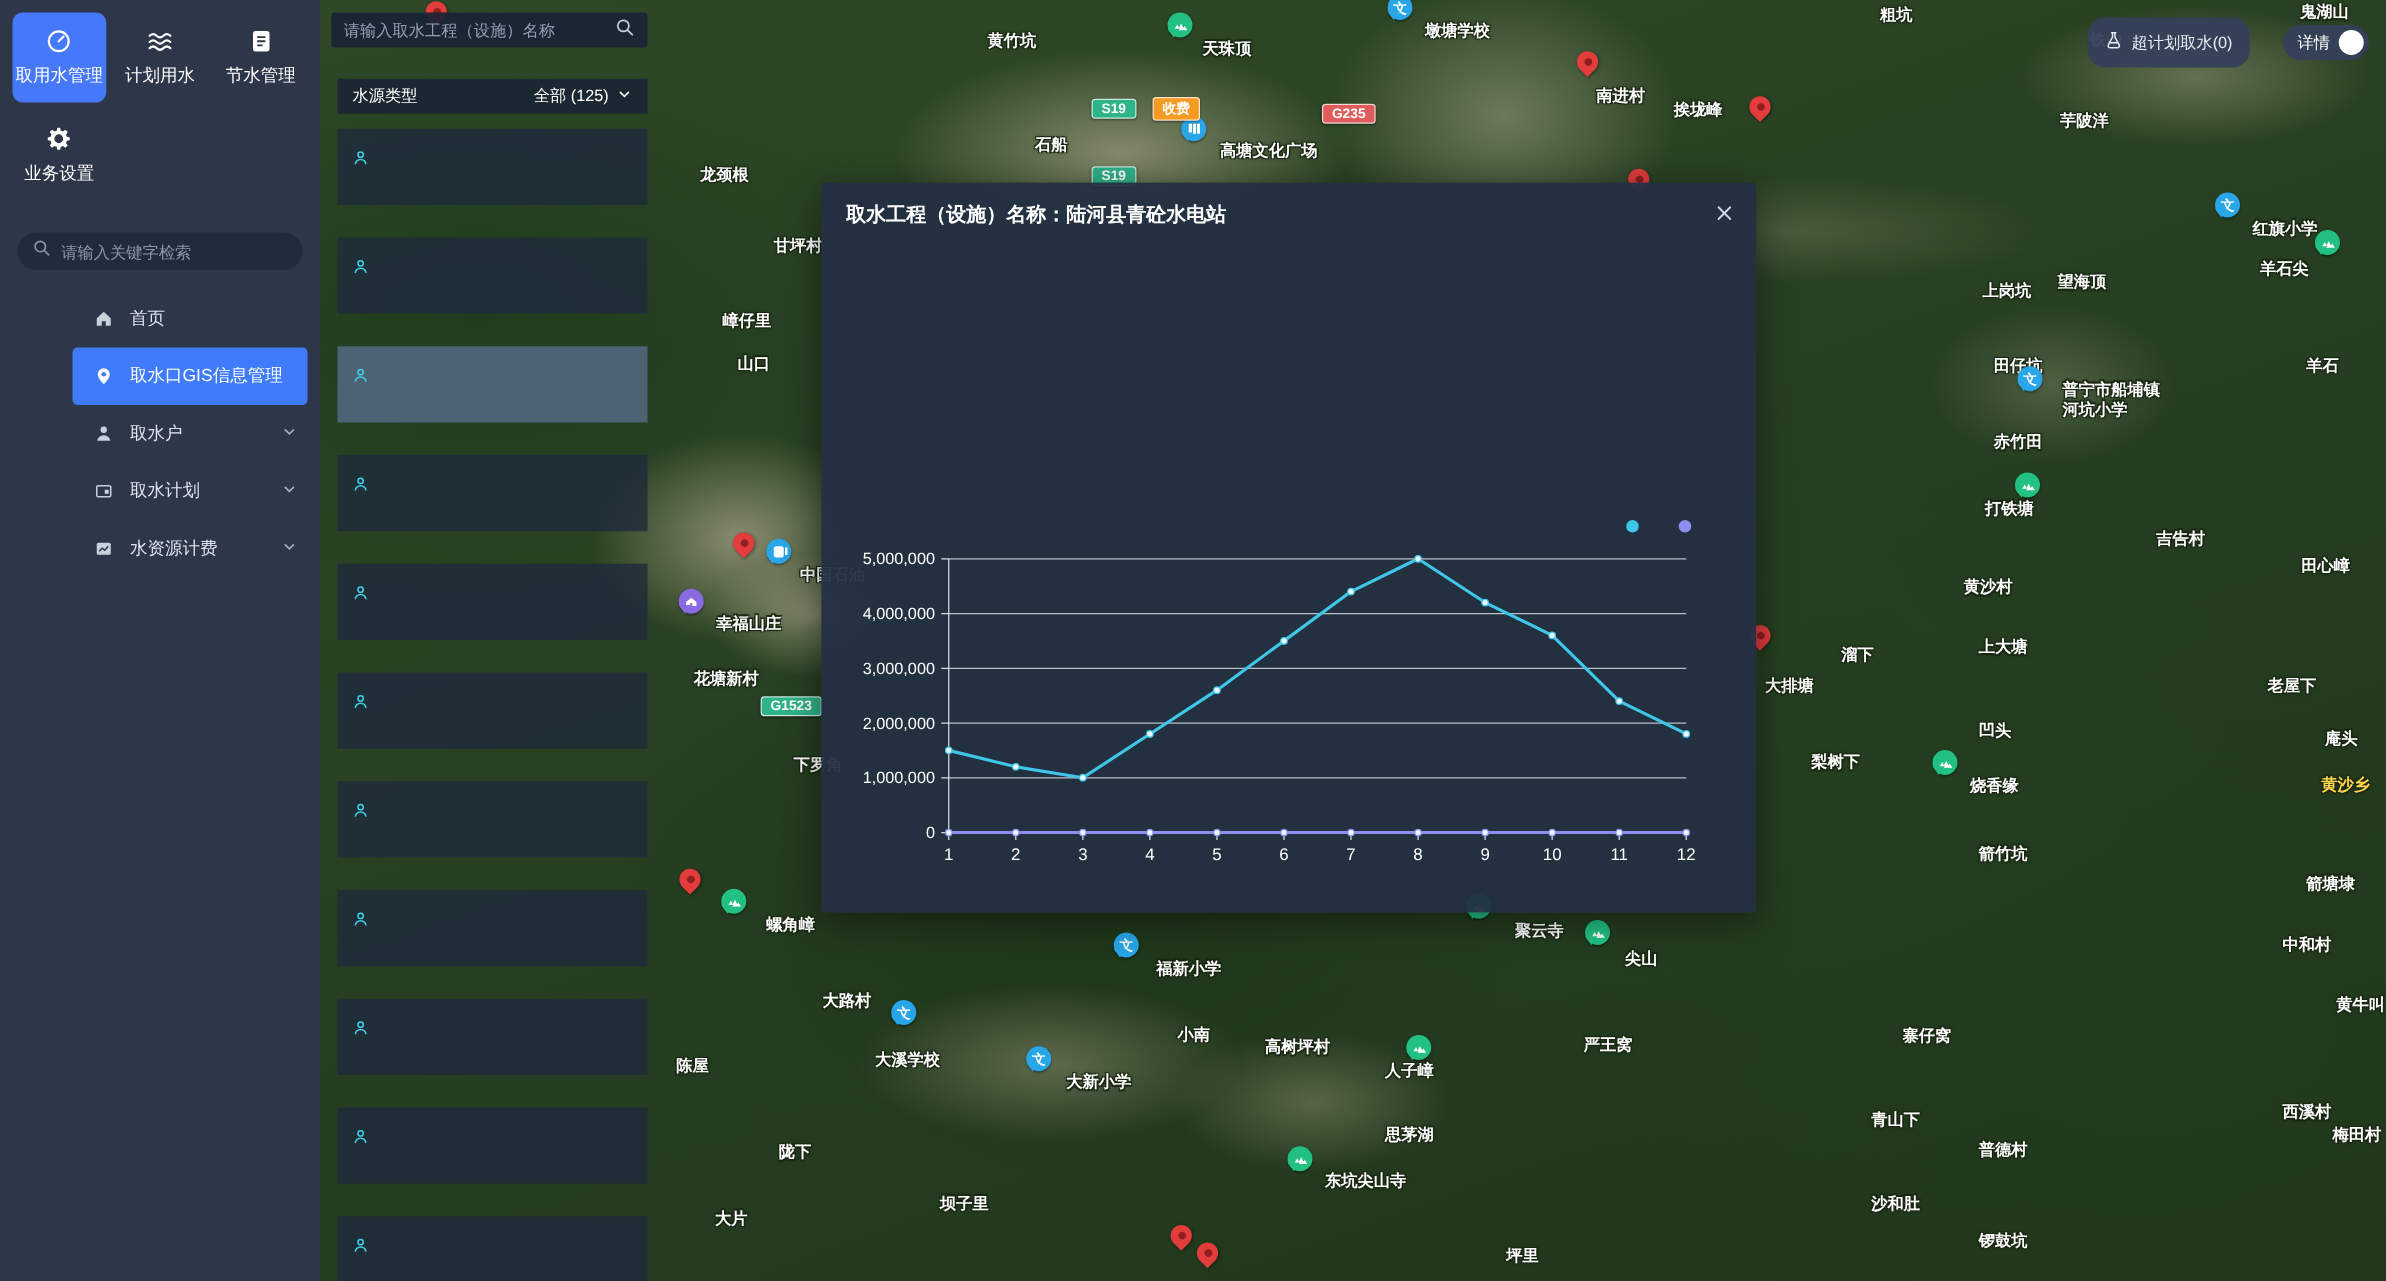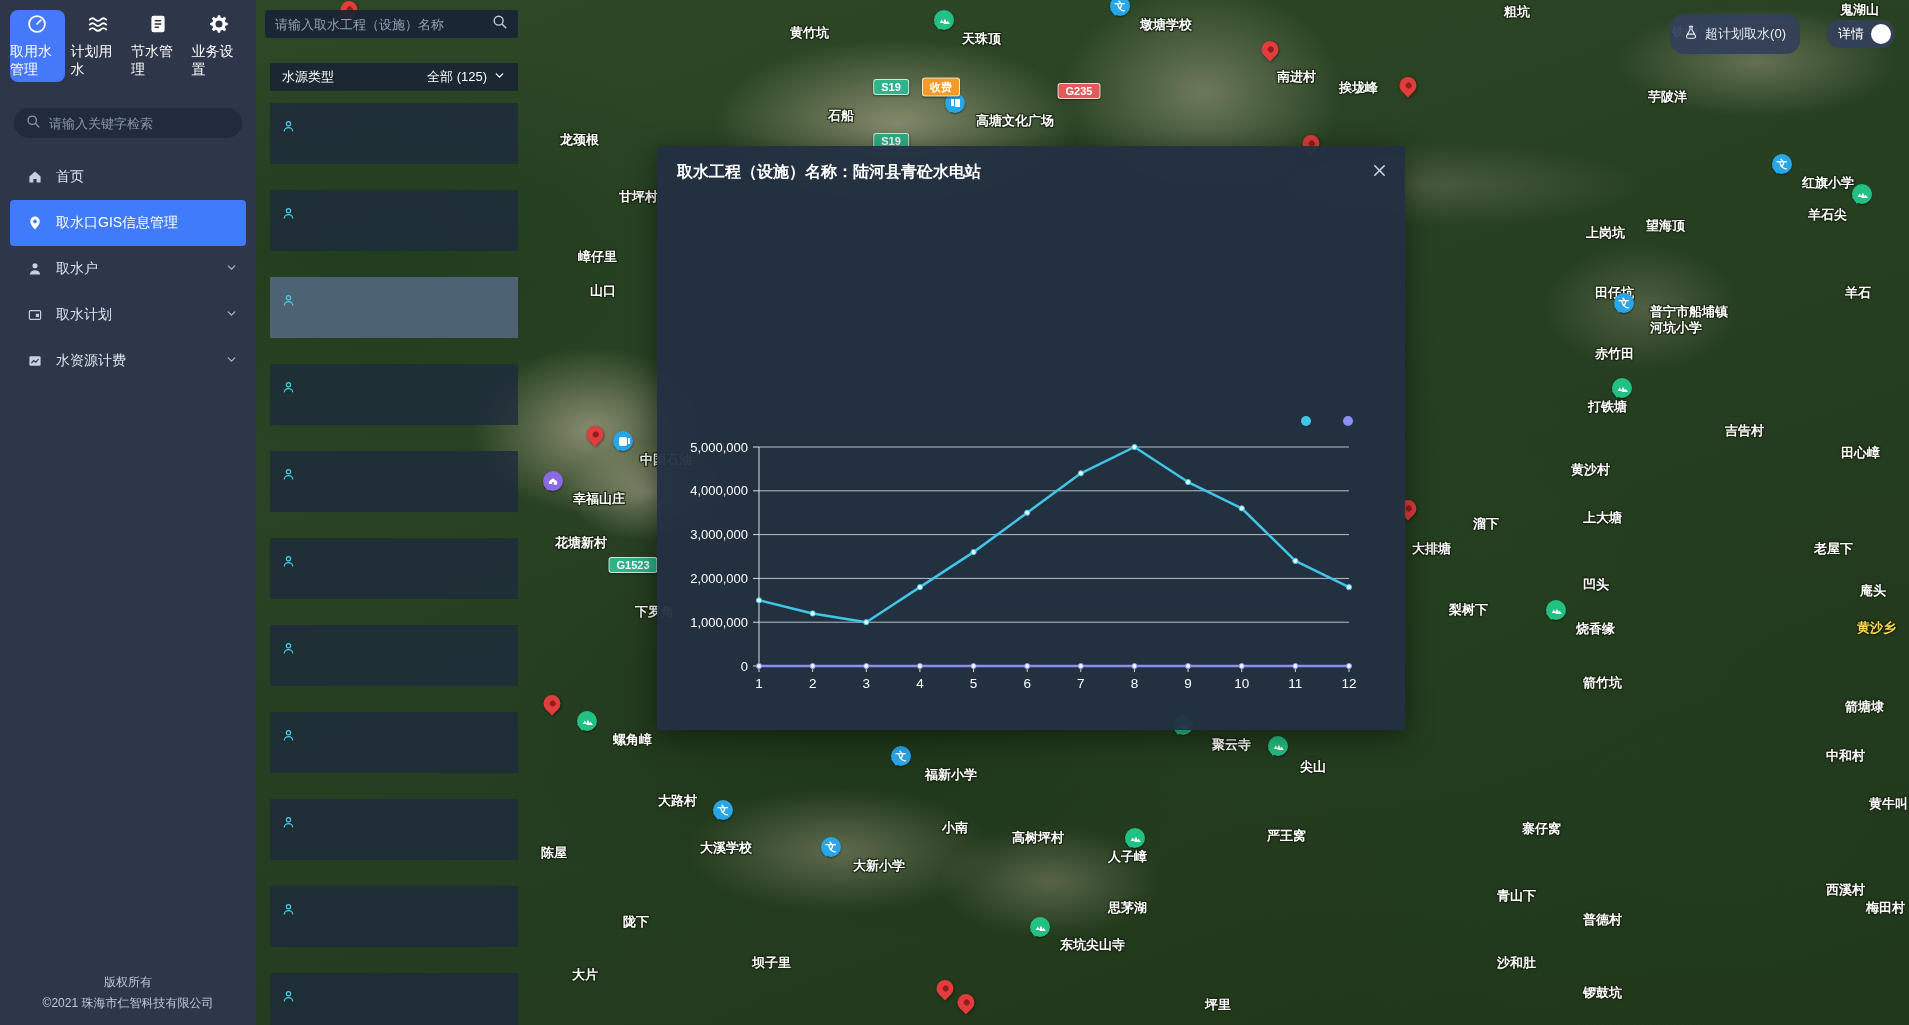--- a/index.html
+++ b/index.html
@@ -44,29 +44,29 @@
   .pin-fuel .pin-dot i { width:8px; height:9px; background:#fff; border-radius:2px; display:block; position:relative; }
   .pin-fuel .pin-dot i::after { content:""; position:absolute; right:-3px; top:1px; width:2px; height:6px; background:#fff; }
   .pin-red { position:absolute; transform:translate(-50%,-100%); }
   .pin-red i { display:block; width:17px; height:17px; background:#e23c3c; border-radius:50% 50% 50% 0; transform:rotate(-45deg); box-shadow:0 1px 3px rgba(0,0,0,.5); position:relative; }
   .pin-red i::after { content:""; position:absolute; left:5.5px; top:5.5px; width:6px; height:6px; border-radius:50%; background:#8f1f1f; }
   .road-badge { position:absolute; transform:translate(-50%,-50%); font-size:11px; font-weight:700; color:#fff;
     padding:1px 7px; border-radius:3px; border:1px solid rgba(255,255,255,.75); white-space:nowrap; box-shadow:0 1px 2px rgba(0,0,0,.4); }
 
   
   #sidebar { position:absolute; left:0; top:0; bottom:0; width:256px; background:#2e3649; z-index:30; }
-  .tiles { display:grid; grid-template-columns:1fr 1fr 1fr 1fr; gap:6px; padding:10px; }
+  .tiles { display:grid; grid-template-columns:1fr 1fr 1fr; gap:6px; padding:10px; }
   .tile { height:72px; border-radius:8px; display:flex; flex-direction:column; align-items:center; justify-content:center; gap:8px;
     color:#fff; font-size:14px; cursor:pointer; }
   .tile.active { background:#4678fa; }
   .tile svg { display:block; }
   .side-search { margin:16px 14px 6px; height:30px; background:#222b3d; border-radius:15px; display:flex; align-items:center; padding:0 12px; gap:8px; }
   .side-search input { flex:1; background:transparent; border:none; outline:none; color:#dfe5ee; font-size:13px; font-family:inherit; }
   .side-search input::placeholder { color:#8a96a8; }
-  #menu { margin-top:16px; }
+  #menu { margin-top:16px;margin-left:48px; }
   .menu-item { height:46px; display:flex; align-items:center; gap:12px; padding:0 18px 0 26px; color:#dfe5ee; font-size:14px; cursor:pointer; position:relative; }
   .menu-item .mi-icon { width:18px; display:flex; justify-content:center; }
   .menu-item.active { background:#3f7bfa; margin:0 10px; padding:0 8px 0 16px; border-radius:4px; color:#fff; }
   .menu-item .chev { margin-left:auto; opacity:.8; }
   #copyright { position:absolute; bottom:10px; left:0; right:0; text-align:center; color:#c0c8d4; font-size:12px; line-height:1.8; }
 
   
   #panel { position:absolute; left:256px; top:0; bottom:0; width:271px; z-index:20; }
   .panel-search { position:absolute; left:9px; right:9px; top:10px; height:28px; background:rgba(26,36,53,.92); border-radius:3px;
     display:flex; align-items:center; padding:0 10px; gap:8px; }
@@ -399,24 +399,20 @@
       </span>
       <span>水资源计费</span>
       <span class="chev">
         <svg width="13" height="13" viewBox="0 0 16 16" fill="none" stroke="#c7d0dd" stroke-width="1.6" stroke-linecap="round">
             <polyline points="4,6 8,10 12,6"></polyline>
           </svg>
       </span>
     </div>
   </div>
 
-  <div id="copyright">
-    <div>版权所有</div>
-    <div>©2021 珠海市仁智科技有限公司</div>
-  </div>
 </div>
 
 <div id="panel">
   <div class="panel-search">
     <input placeholder="请输入取水工程（设施）名称" style="">
     <span>
       <svg width="16" height="16" viewBox="0 0 18 18" fill="none" stroke="#c3ccd8" stroke-width="1.6" stroke-linecap="round">
           <circle cx="7.5" cy="7.5" r="5"></circle>
           <line x1="11.5" y1="11.5" x2="15.5" y2="15.5"></line>
         </svg>

